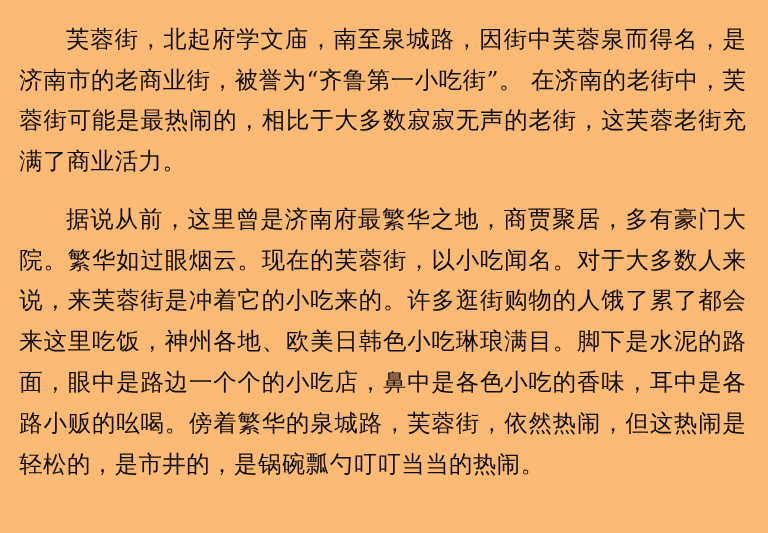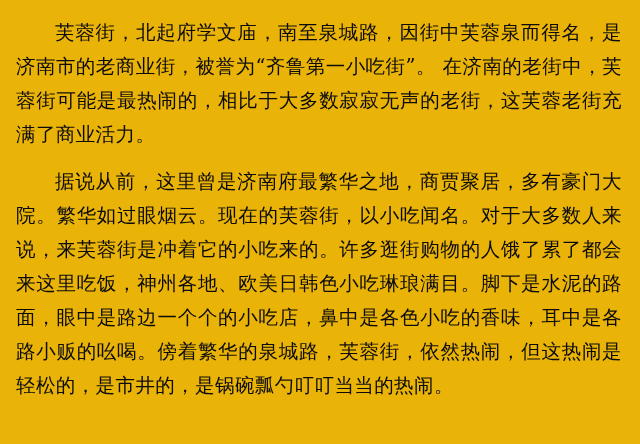--- a/index.html
+++ b/index.html
@@ -11,36 +11,35 @@
     height: 444px;
     background: #ffffff;
     font-family: "DejaVu Serif", "Liberation Serif", serif;
     overflow: hidden;
   }
   .page {
     width: 640px;
     height: 444px;
     box-sizing: border-box;
     padding: 16px 18px 10px 16px;
-    background: #eab308;
+    background: #fdba74;
   }
   .para {
     margin: 0 0 14px 0;
     font-size: 19.5px;
     line-height: 34px;
     color: #0b0b0b;
     text-align: justify;
     text-justify: inter-ideograph;
     text-indent: 2em;
     letter-spacing: 0.4px;
     word-break: break-all;
   }
   .para:last-child {
     margin-bottom: 0;
-    font-family: Liberation Mono, monospace;
   }
 </style>
 </head>
 <body>
 
 <div class="page">
   <p class="para">芙蓉街，北起府学文庙，南至泉城路，因街中芙蓉泉而得名，是济南市的老商业街，被誉为“齐鲁第一小吃街”。 在济南的老街中，芙蓉街可能是最热闹的，相比于大多数寂寂无声的老街，这芙蓉老街充满了商业活力。</p>
   <p class="para">据说从前，这里曾是济南府最繁华之地，商贾聚居，多有豪门大院。繁华如过眼烟云。现在的芙蓉街，以小吃闻名。对于大多数人来说，来芙蓉街是冲着它的小吃来的。许多逛街购物的人饿了累了都会来这里吃饭，神州各地、欧美日韩色小吃琳琅满目。脚下是水泥的路面，眼中是路边一个个的小吃店，鼻中是各色小吃的香味，耳中是各路小贩的吆喝。傍着繁华的泉城路，芙蓉街，依然热闹，但这热闹是轻松的，是市井的，是锅碗瓢勺叮叮当当的热闹。</p>
 </div>
 

